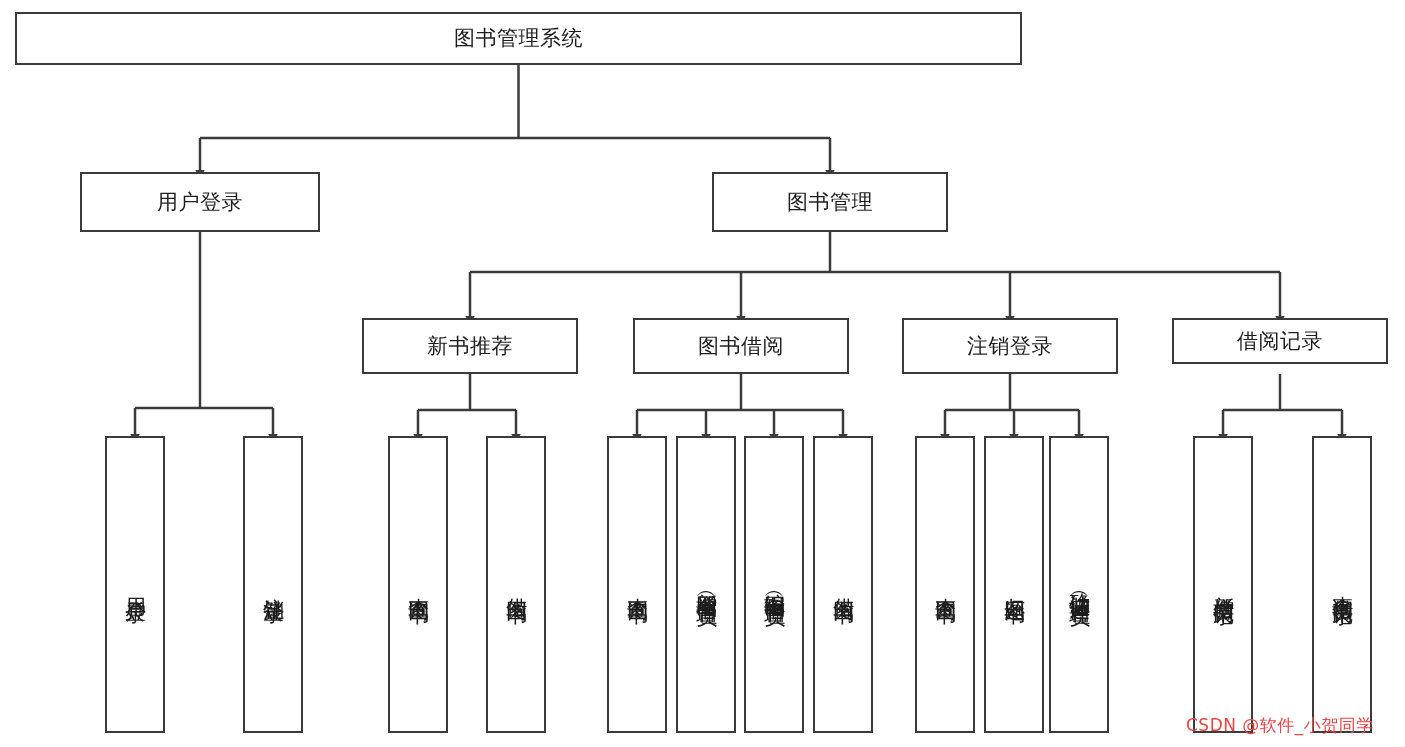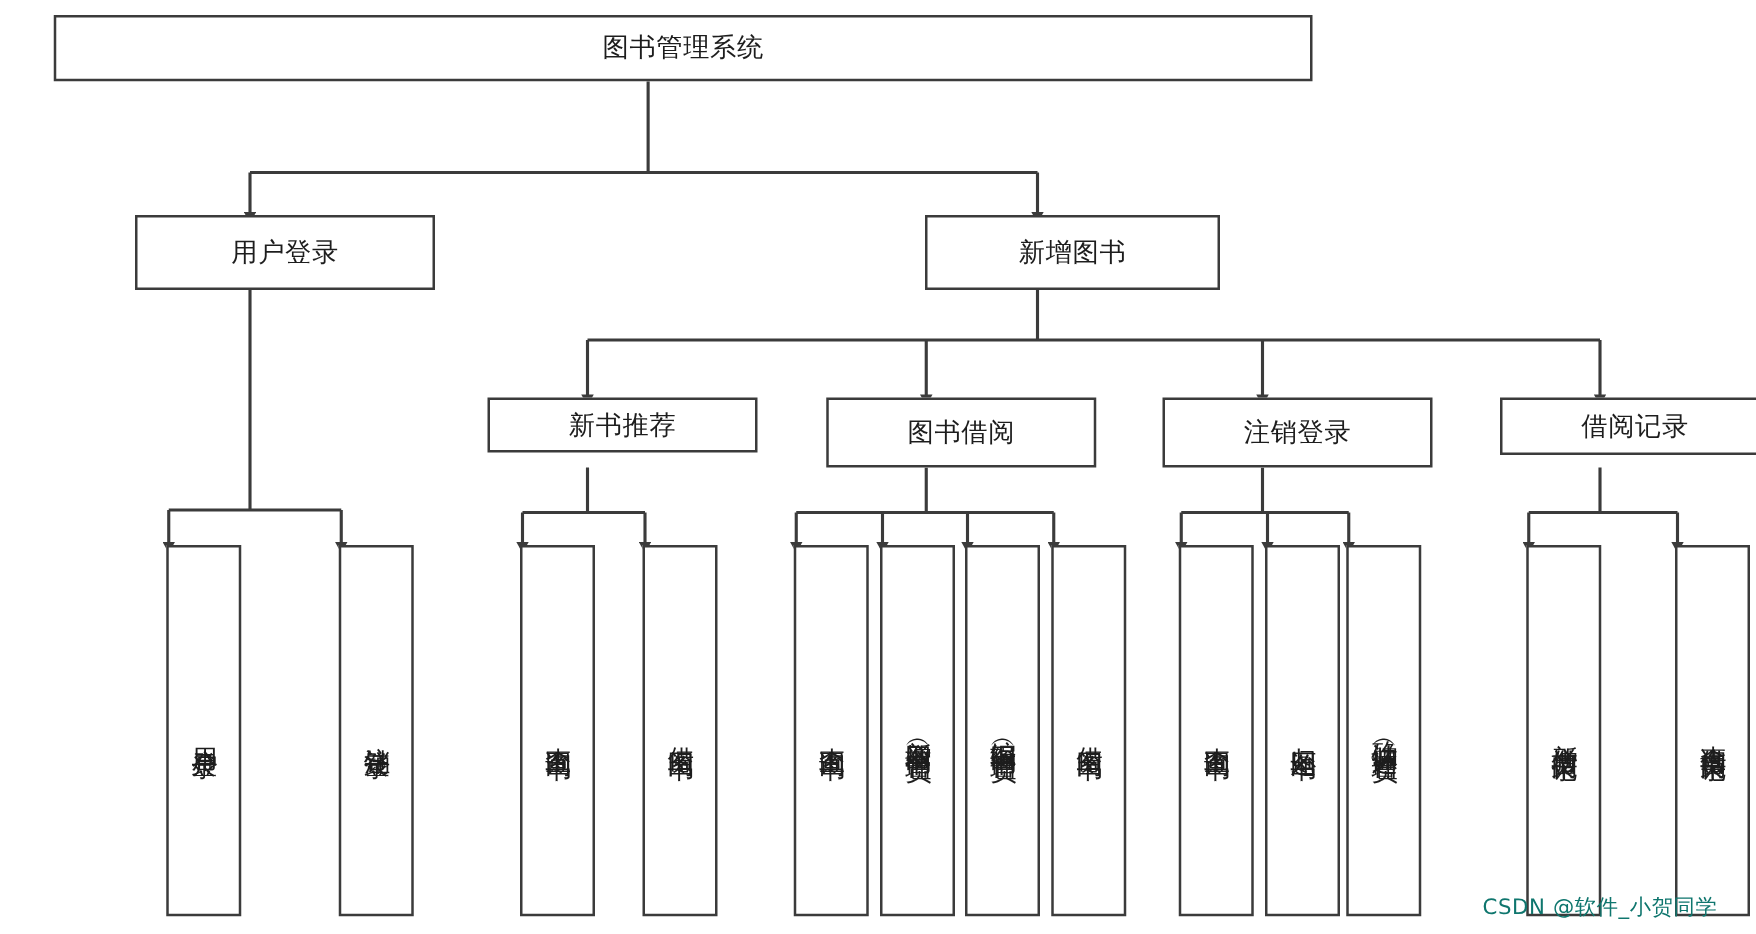--- a/index.html
+++ b/index.html
@@ -28,21 +28,20 @@
   }
   .node {
     position: absolute;
     box-sizing: border-box;
     background: #ffffff;
     border: 2px solid #3b3b3b;
     display: flex;
     align-items: center;
     justify-content: center;
     color: #1a1a1a;
-    margin-left: 28px;
   }
   .node.root-node {
     border-width: 2px;
   }
   .node .label {
     font-size: 21px;
     line-height: 1.25;
     letter-spacing: 0.5px;
     white-space: nowrap;
     color: #1d1d1d;
@@ -52,21 +51,21 @@
     text-orientation: upright;
     font-size: 21px;
     line-height: 1.12;
     letter-spacing: 2px;
     white-space: nowrap;
     text-align: center;
   }
   .watermark {
     position: absolute;
     font-size: 17px;
-    color: #0f766e;
+    color: #ef4444;
     white-space: nowrap;
     letter-spacing: 0.5px;
     user-select: none;
   }
 </style>
 </head>
 <body>
 
 <div id="diagram-root">
 
@@ -114,23 +113,23 @@
   </svg>
 
   <div id="node-layer">
       <div class="node root-node" style="left: 15px; top: 12px; width: 1007px; height: 53px;">
         <span class="label">图书管理系统</span>
       </div>
       <div class="node" style="left: 80px; top: 172px; width: 240px; height: 60px;">
         <span class="label">用户登录</span>
       </div>
       <div class="node" style="left: 712px; top: 172px; width: 236px; height: 60px;">
-        <span class="label">新增图书</span>
+        <span class="label">图书管理</span>
       </div>
-      <div class="node" style="left: 362px; top: 318px; width: 216px; height: 44px;">
+      <div class="node" style="left: 362px; top: 318px; width: 216px; height: 56px;">
         <span class="label">新书推荐</span>
       </div>
       <div class="node" style="left: 633px; top: 318px; width: 216px; height: 56px;">
         <span class="label">图书借阅</span>
       </div>
       <div class="node" style="left: 902px; top: 318px; width: 216px; height: 56px;">
         <span class="label">注销登录</span>
       </div>
       <div class="node" style="left: 1172px; top: 318px; width: 216px; height: 46px;">
         <span class="label">借阅记录</span>

